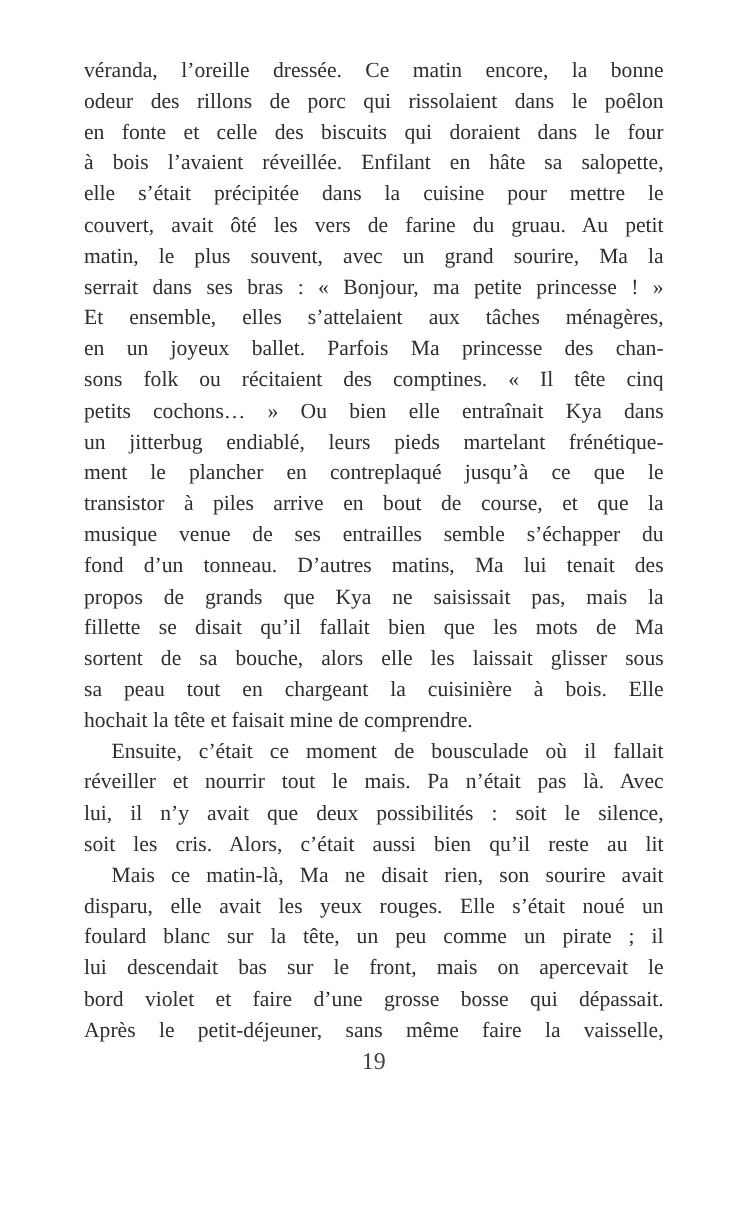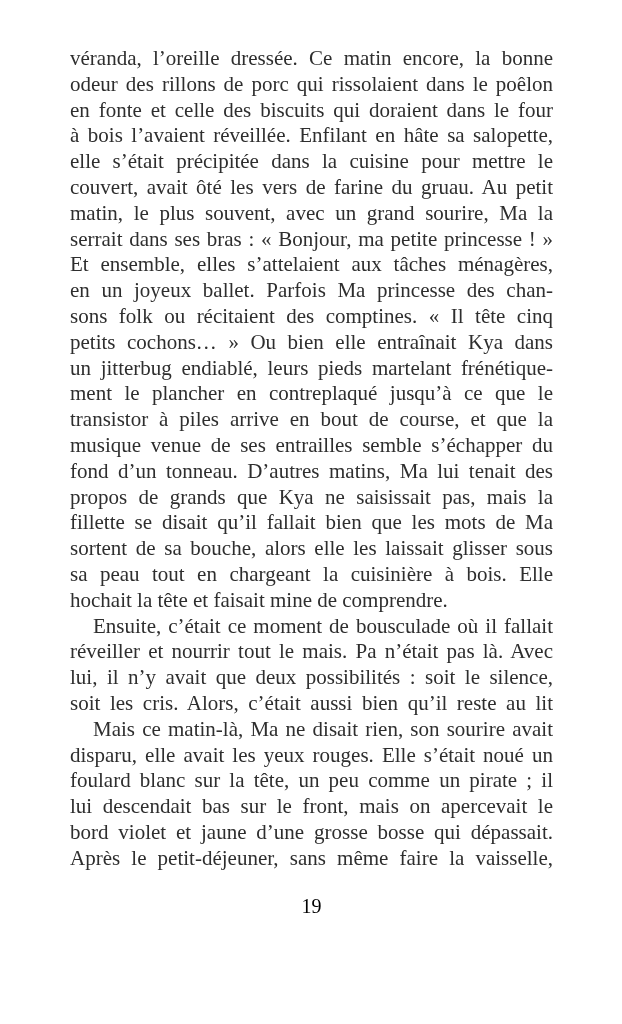--- a/index.html
+++ b/index.html
@@ -18,42 +18,41 @@
     box-sizing: border-box;
     width: 622px;
     height: 1024px;
     padding: 46px 69px 0 70px;
     background: #ffffff;
   }
   .textblock {
     width: 483px;
   }
   .line {
-    font-size: 21px;
+    font-size: 18px;
     line-height: 25.8px;
     text-align: justify;
     text-align-last: justify;
     -moz-text-align-last: justify;
     white-space: normal;
     overflow: hidden;
   }
   .line.no-just {
     text-align: right;
     text-align-last: left;
     -moz-text-align-last: left;
   }
   .line.indent {
     text-indent: 23px;
   }
   .folio {
-    margin-top: 21px;
     font-size: 20px;
     line-height: 26px;
     text-align: center;
-    color: #000000;
+    color: #404040;
   }
 </style>
 </head>
 <body>
 
 <div class="page">
   <div class="textblock">
 
     <div class="para">
       <div class="line">véranda, l’oreille dressée. Ce matin encore, la bonne</div>
@@ -85,20 +84,20 @@
       <div class="line">réveiller et nourrir tout le mais. Pa n’était pas là. Avec</div>
       <div class="line">lui, il n’y avait que deux possibilités : soit le silence,</div>
       <div class="line">soit les cris. Alors, c’était aussi bien qu’il reste au lit</div>
     </div>
 
     <div class="para">
       <div class="line indent">Mais ce matin-là, Ma ne disait rien, son sourire avait</div>
       <div class="line">disparu, elle avait les yeux rouges. Elle s’était noué un</div>
       <div class="line">foulard blanc sur la tête, un peu comme un pirate ; il</div>
       <div class="line">lui descendait bas sur le front, mais on apercevait le</div>
-      <div class="line">bord violet et jaune d’une grosse bosse qui dépassait.</div>
+      <div class="line">bord violet et faire d’une grosse bosse qui dépassait.</div>
       <div class="line">Après le petit-déjeuner, sans même faire la vaisselle,</div>
     </div>
 
   </div>
 
   <div class="folio">19</div>
 </div>
 
 </body></html>

